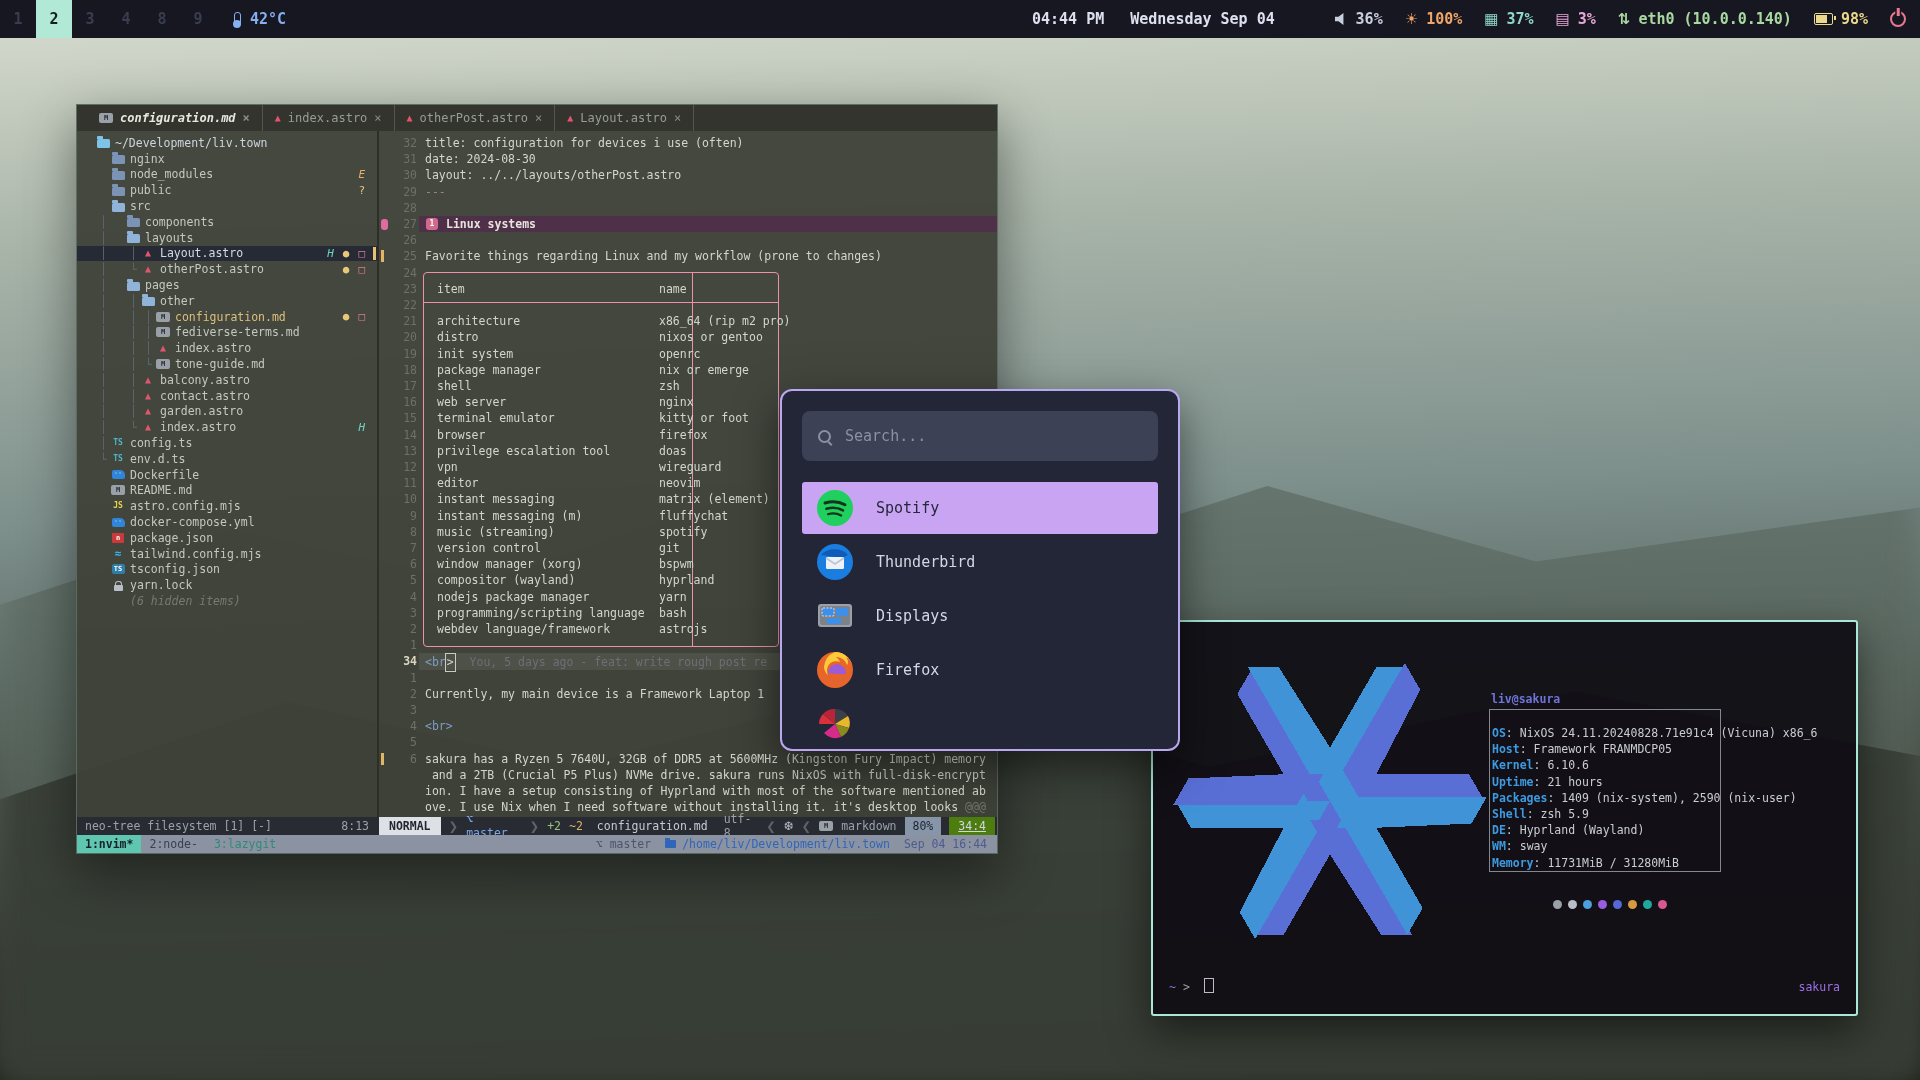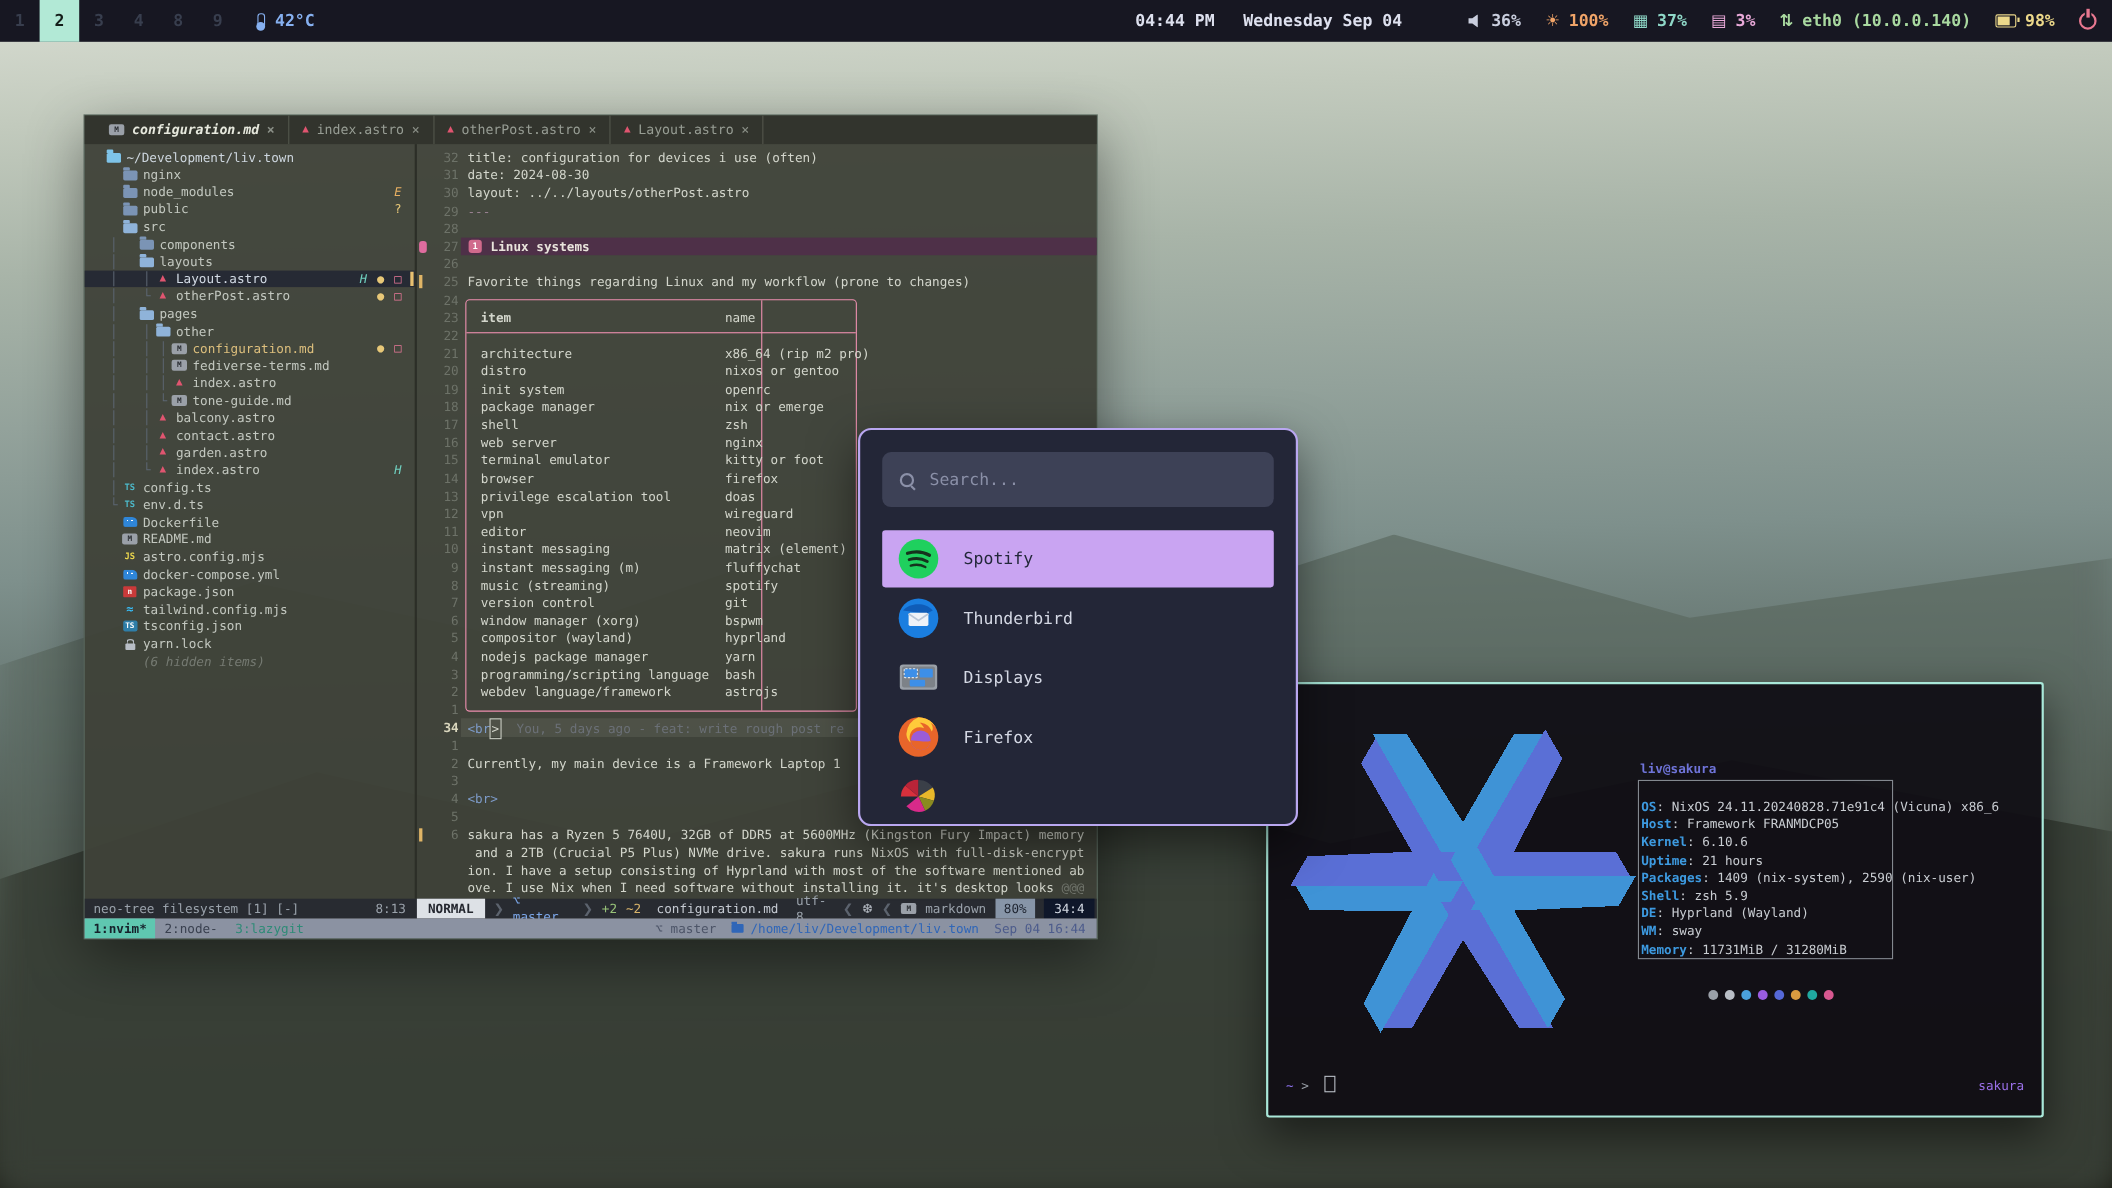--- a/index.html
+++ b/index.html
@@ -89,21 +89,21 @@
   .t-item{position:absolute;left:58px;} .t-name{position:absolute;left:280px;}
 
   #statusline{position:absolute;left:0;bottom:18px;right:0;height:18px;background:#282b31;display:flex;font-size:11.5px;color:#9aa2ab;}
   .sl-tree{width:302px;flex:none;display:flex;align-items:center;justify-content:space-between;padding:0 10px 0 8px;box-sizing:border-box;}
   .sl-main{flex:1;display:flex;align-items:center;gap:8px;padding-right:2px;}
   .sl-mode{background:#dde1e6;color:#23262e;font-weight:bold;padding:0 10px;height:18px;line-height:18px;}
   .sl-sep{color:#5c636e;font-family:"DejaVu Sans",sans-serif;}
   .sl-branch{color:#7ba6e8;} .sl-add{color:#98c379;} .sl-chg{color:#d8b36a;} .sl-file{color:#c5cad2;margin-left:6px;}
   .sl-spacer{flex:1;}
   .sl-pct{background:#8795a8;color:#1e2430;padding:0 8px;height:18px;line-height:18px;}
-  .sl-pos{background:#0f172a;color:#d2d8e2;padding:0 9px;height:18px;line-height:18px;}
+  .sl-pos{background:#4d7c0f;color:#d2d8e2;padding:0 9px;height:18px;line-height:18px;text-decoration:underline;}
   .sl-os::before{content:"❆";font-family:"DejaVu Sans",sans-serif;color:#aeb4bc;}
   #tmuxbar{position:absolute;left:0;bottom:0;right:0;height:18px;background:#8b92a2;display:flex;align-items:center;font-size:11.5px;color:#39404f;}
   .tw{padding:0 8px;height:18px;line-height:18px;}
   .tw.active{background:#5fc7b0;color:#16212b;font-weight:bold;}
   .tw.w3{color:#2e8b77;}
   #tmux-right{margin-left:auto;display:flex;align-items:center;gap:14px;padding-right:10px;}
   .tm-branch{color:#4d5568;} .tm-path{color:#2f66b8;display:flex;align-items:center;gap:6px;} .tm-date{color:#4d5c8c;}
   .mini-folder{width:11px;height:8px;background:#2f66b8;border-radius:1px;position:relative;display:inline-block;}
   .mini-folder::before{content:"";position:absolute;top:-2px;left:0;width:5px;height:2px;background:inherit;}
 
@@ -255,21 +255,21 @@
         <div id="lines">
             <div class="line" style="top: 4px;"><span class="num">32</span><span class="txt ">title: configuration for devices i use (often)</span></div>
             <div class="line" style="top: 20.2px;"><span class="num">31</span><span class="txt ">date: 2024-08-30</span></div>
             <div class="line" style="top: 36.4px;"><span class="num">30</span><span class="txt ">layout: ../../layouts/otherPost.astro</span></div>
             <div class="line" style="top: 52.6px;"><span class="num">29</span><span class="txt c-dim">---</span></div>
             <div class="line" style="top: 68.8px;"><span class="num">28</span><span class="txt "></span></div>
             <div class="line" style="top: 85px;"><span class="sign-mark"></span><span class="num">27</span><div class="h-bar"><span class="h-icon">1</span><span>Linux systems</span></div></div>
             <div class="line" style="top: 101.2px;"><span class="num">26</span><span class="txt "></span></div>
             <div class="line" style="top: 117.4px;"><span class="sign-bar"></span><span class="num">25</span><span class="txt ">Favorite things regarding Linux and my workflow (prone to changes)</span></div>
             <div class="line" style="top: 133.6px;"><span class="num">24</span><span class="txt "></span></div>
-            <div class="line" style="top: 149.8px;"><span class="num">23</span><span class="t-item" style="font-weight: bold;">item</span><span class="t-name" style="font-weight: normal;">name</span></div>
+            <div class="line" style="top: 149.8px;"><span class="num">23</span><span class="t-item" style="font-weight: normal;">item</span><span class="t-name" style="font-weight: normal;">name</span></div>
             <div class="line" style="top: 166px; padding-left: 33px;"><span class="num">22</span><span class="txt "></span></div>
             <div class="line" style="top: 182.2px;"><span class="num">21</span><span class="t-item">architecture</span><span class="t-name">x86_64 (rip m2 pro)</span></div>
             <div class="line" style="top: 198.4px;"><span class="num">20</span><span class="t-item">distro</span><span class="t-name">nixos or gentoo</span></div>
             <div class="line" style="top: 214.6px;"><span class="num">19</span><span class="t-item">init system</span><span class="t-name">openrc</span></div>
             <div class="line" style="top: 230.8px;"><span class="num">18</span><span class="t-item">package manager</span><span class="t-name">nix or emerge</span></div>
             <div class="line" style="top: 247px;"><span class="num">17</span><span class="t-item">shell</span><span class="t-name">zsh</span></div>
             <div class="line" style="top: 263.2px;"><span class="num">16</span><span class="t-item">web server</span><span class="t-name">nginx</span></div>
             <div class="line" style="top: 279.4px; padding-left: 48px;"><span class="num">15</span><span class="t-item">terminal emulator</span><span class="t-name">kitty or foot</span></div>
             <div class="line" style="top: 295.6px;"><span class="num">14</span><span class="t-item">browser</span><span class="t-name">firefox</span></div>
             <div class="line" style="top: 311.8px;"><span class="num">13</span><span class="t-item">privilege escalation tool</span><span class="t-name">doas</span></div>

